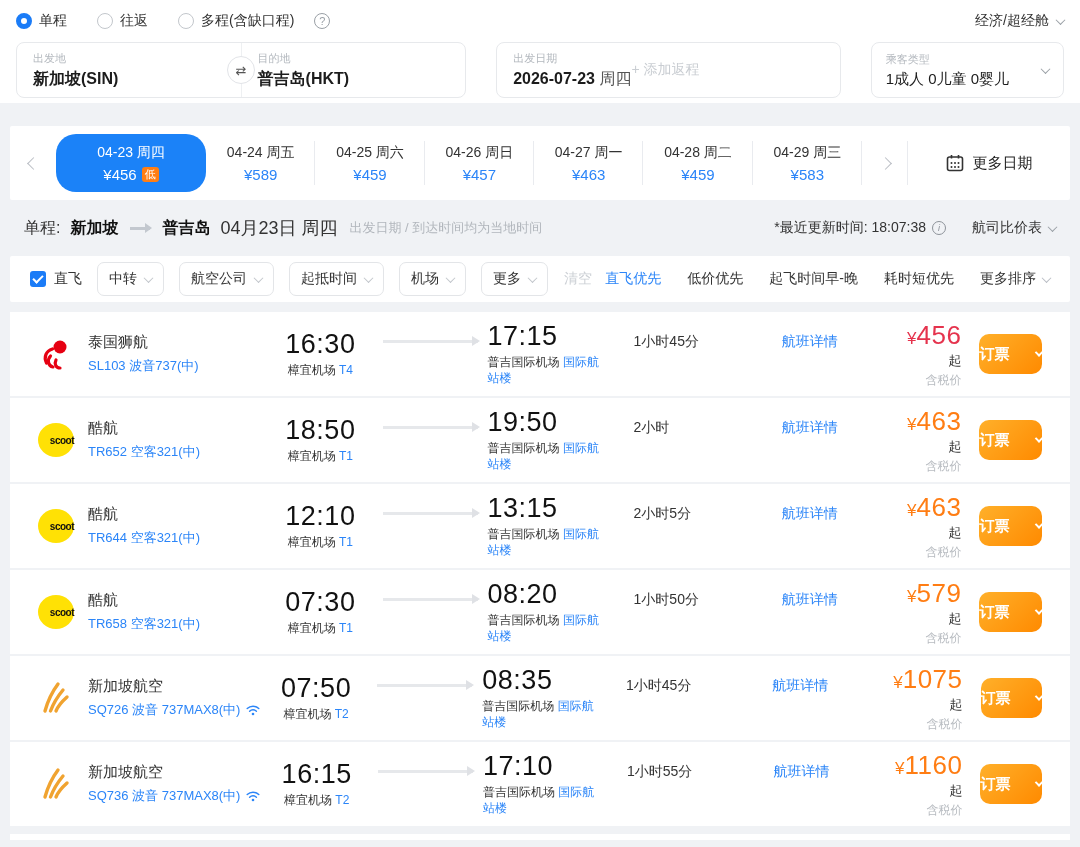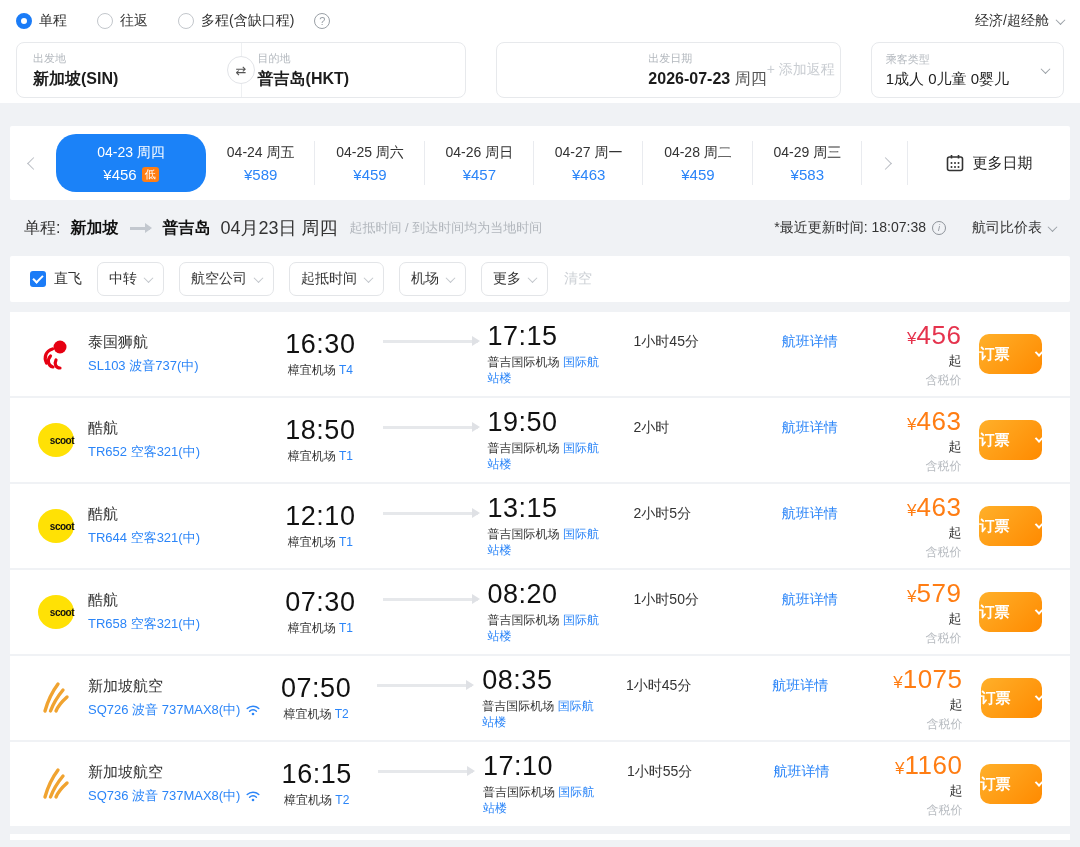--- a/index.html
+++ b/index.html
@@ -23,21 +23,21 @@
 
   .cards-row { display:flex; margin-top:12px; }
   .card { border:1px solid #e7e9ec; border-radius:8px; height:56px; background:#fff; display:flex; align-items:center; position:relative; }
   .card .lab { font-size:11px; color:#b3b8be; margin-bottom:3px; }
   .card .val { font-size:16px; color:#1c1c1c; font-weight:700; }
   .card .val .light { font-weight:400; color:#555; }
   .od-card { width:452px; }
   .od-half { flex:1; padding:8px 0 8px 16px; }
   .od-divider { width:1px; height:100%; background:#eef0f2; }
   .swap-btn { position:absolute; left:50%; top:50%; transform:translate(-50%,-50%); width:28px; height:28px; border-radius:50%; background:#fff; border:1px solid #e2e4e8; display:flex; align-items:center; justify-content:center; font-size:13px; color:#555; cursor:pointer; z-index:2; }
-  .date-card { width:346px; margin-left:30px; justify-content:flex-end; padding-right:5px; }
+  .date-card { width:346px; margin-left:30px; justify-content:flex-start; padding-right:5px; }
   .date-left { padding:8px 0 8px 16px; }
   .add-return { font-size:14px; color:#c9cdd2; cursor:pointer; }
   .pax-card { width:194px; margin-left:30px; justify-content:space-between; padding-right:14px; }
   .pax-left { padding:8px 0 8px 14px; }
   .pax-card .val { font-weight:400; font-size:15px; }
   .pax-card .chev { color:#9aa0a6; }
 
   
   .carousel { margin:23px 10px 0; height:74px; background:#fff; border-radius:2px; display:flex; align-items:center; }
   .car-arrow { width:46px; display:flex; align-items:center; justify-content:center; color:#b9bdc4; cursor:pointer; align-self:stretch; position:relative; }
@@ -233,21 +233,21 @@
     <span>更多日期</span>
   </div>
 </div>
 
 <div class="summary">
   <span class="sum-trip">单程:</span>
   <span class="sum-city">新加坡</span>
   <span class="mini-arrow"></span>
   <span class="sum-city">普吉岛</span>
   <span class="sum-date">04月23日 周四</span>
-  <span class="sum-note">起抵时间 / 到达时间均为当地时间</span>
+  <span class="sum-note">出发日期 / 到达时间均为当地时间</span>
   <div class="sum-right">
     <span>*最近更新时间: 18:07:38</span>
     <span class="info-circ">i</span>
     <span class="compare">
       <span>航司比价表</span>
       <span class="chev"></span>
     </span>
   </div>
 </div>
 
@@ -274,20 +274,46 @@
     <span>机场</span>
     <span class="chev"></span>
   </div>
 
   <div class="pill">
     <span>更多</span>
     <span class="chev"></span>
   </div>
 </div>
   <span class="clear-btn">清空</span>
+  <div class="sorts" id="sort-wrap">
+  <div class="sort-item active">
+    <span>直飞优先</span>
+
+  </div>
+
+  <div class="sort-item">
+    <span>低价优先</span>
+
+  </div>
+
+  <div class="sort-item">
+    <span>起飞时间早-晚</span>
+
+  </div>
+
+  <div class="sort-item">
+    <span>耗时短优先</span>
+
+  </div>
+
+  <div class="sort-item">
+    <span>更多排序</span>
+    <span class="chev sort-chev"></span>
+  </div>
+</div>
 </div>
 
 <div class="flights" id="flight-wrap">
   <div class="frow">
     <span class="logo lion">
       <svg class="svg-lion" width="36" height="36" viewBox="0 0 36 36">
         <circle cx="22" cy="11" r="6.5" fill="#e60012"></circle>
         <g fill="none" stroke="#e60012" stroke-width="3.2" stroke-linecap="round">
           <path d="M14.5 13 C8 15 5.5 21 8.5 27"></path>
           <path d="M12.5 20 C9 24 10 30 15 31"></path>

